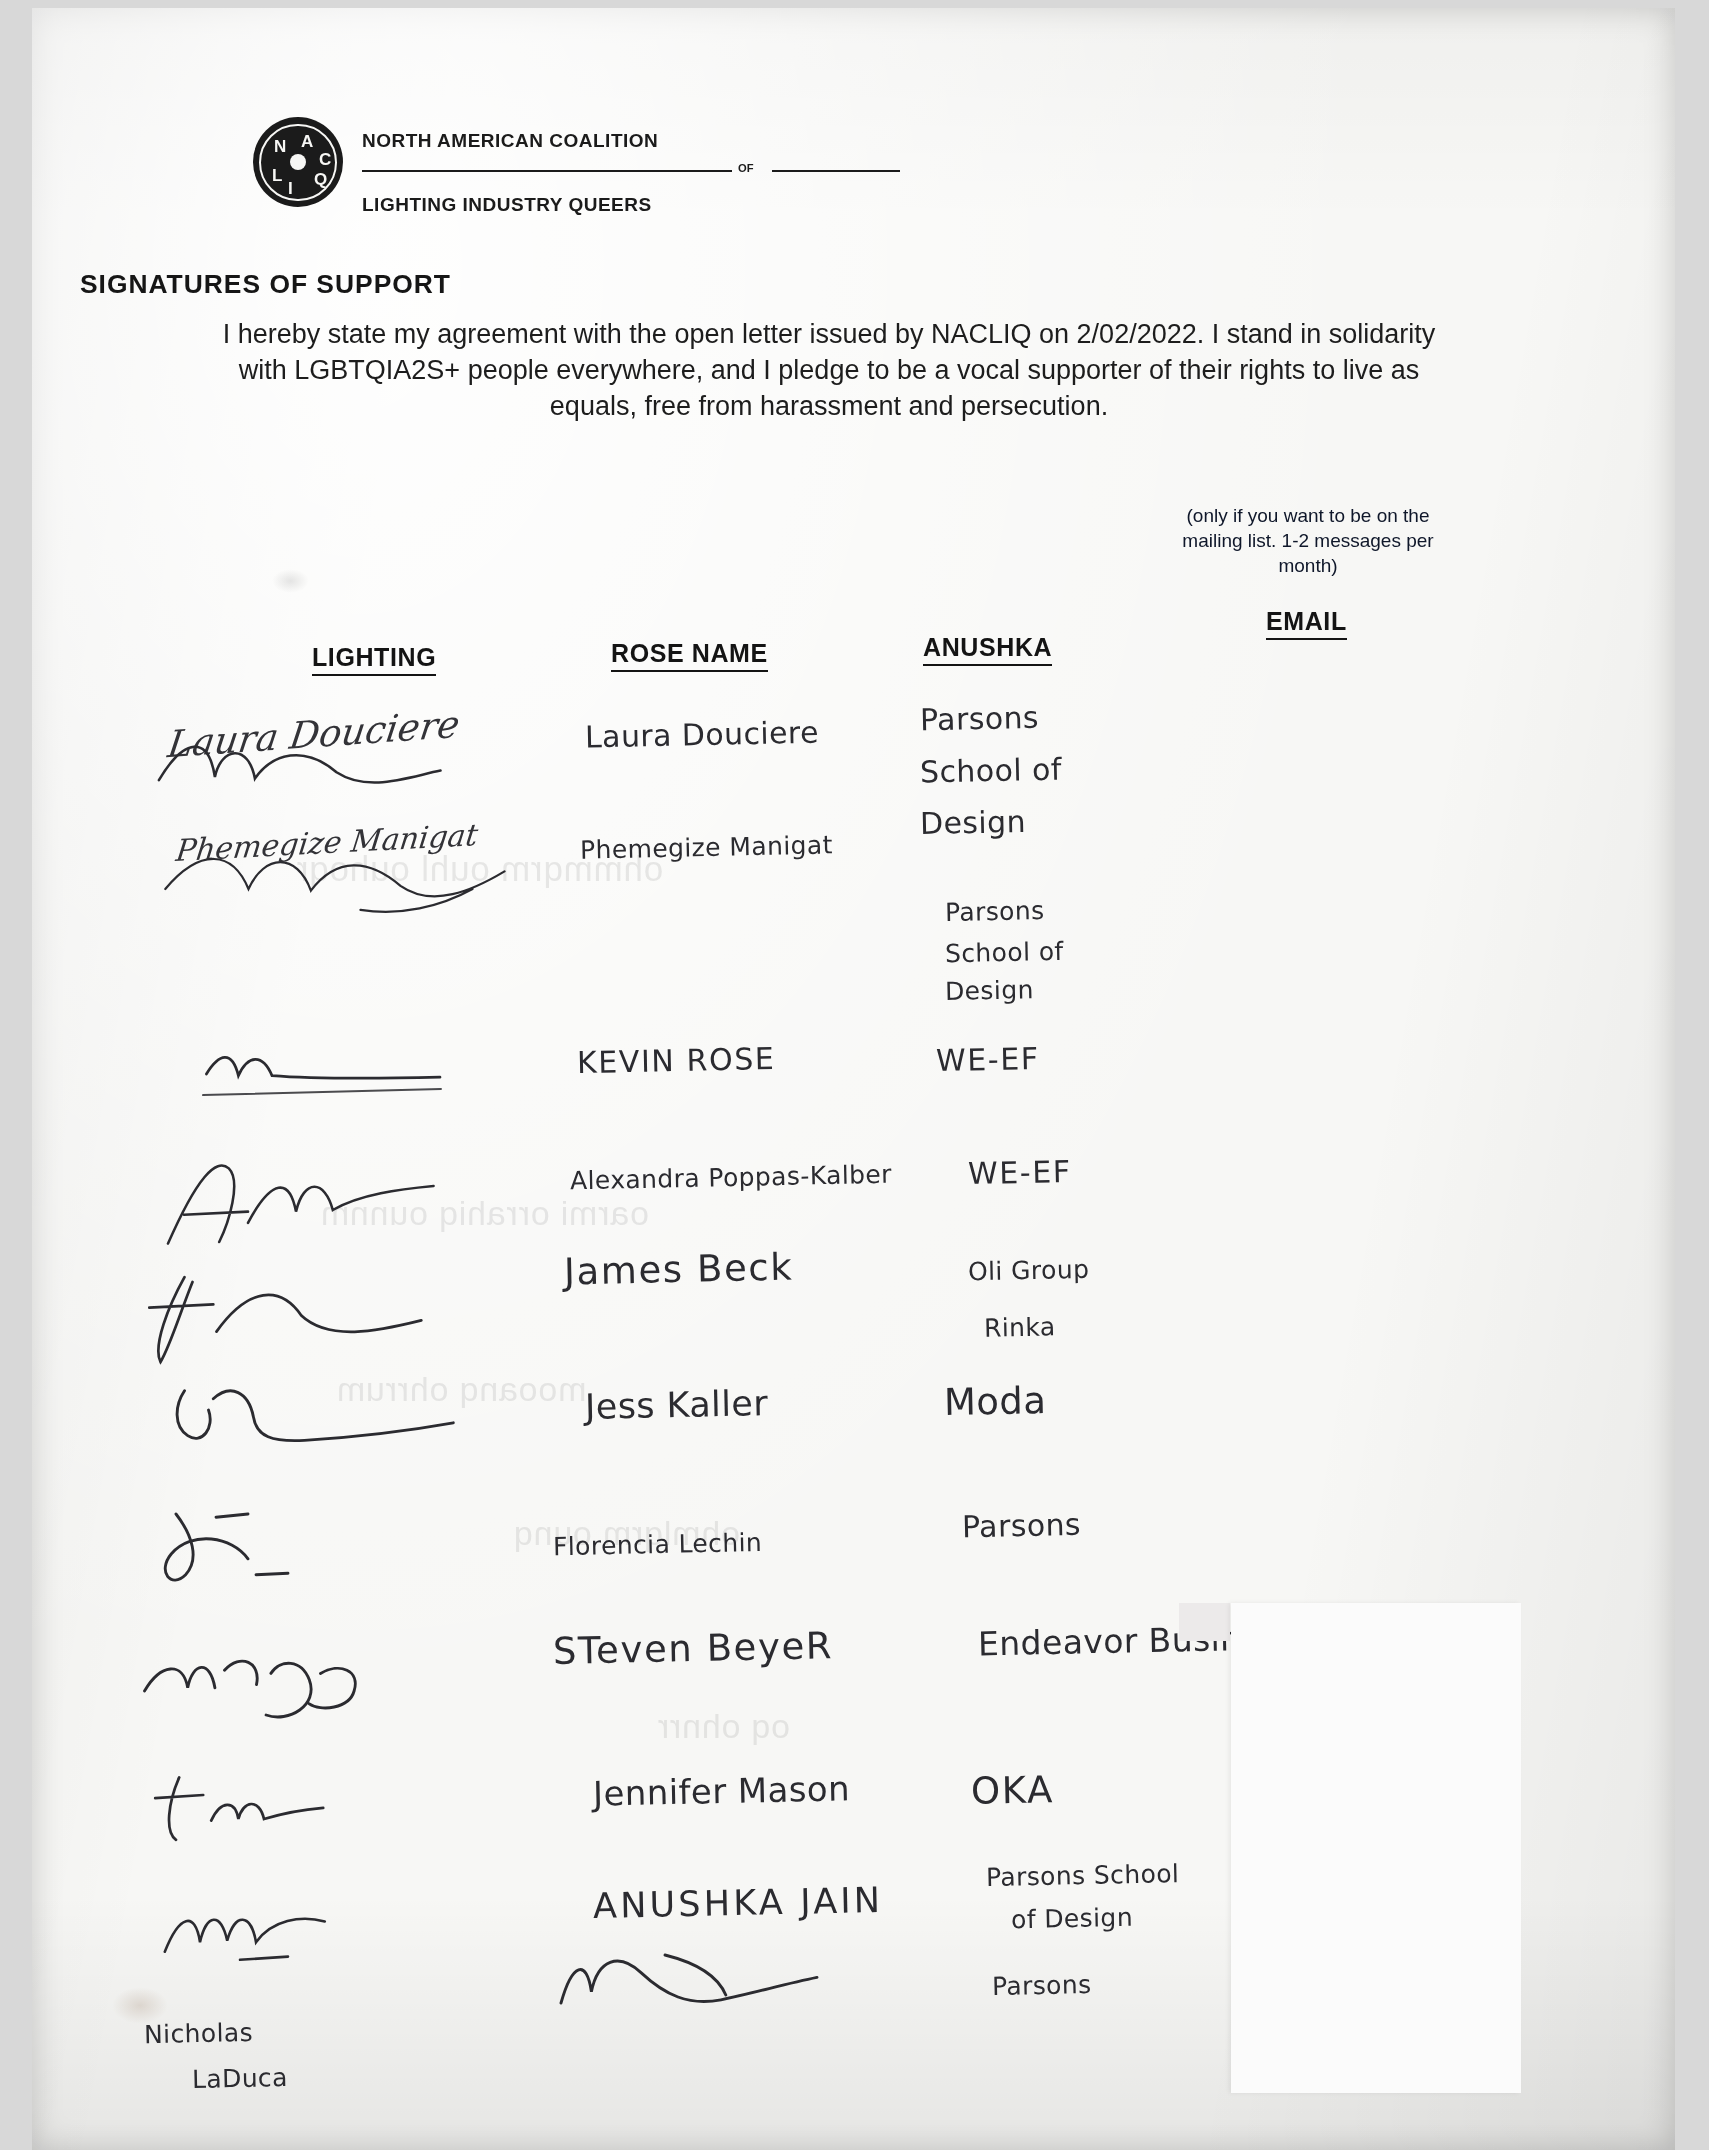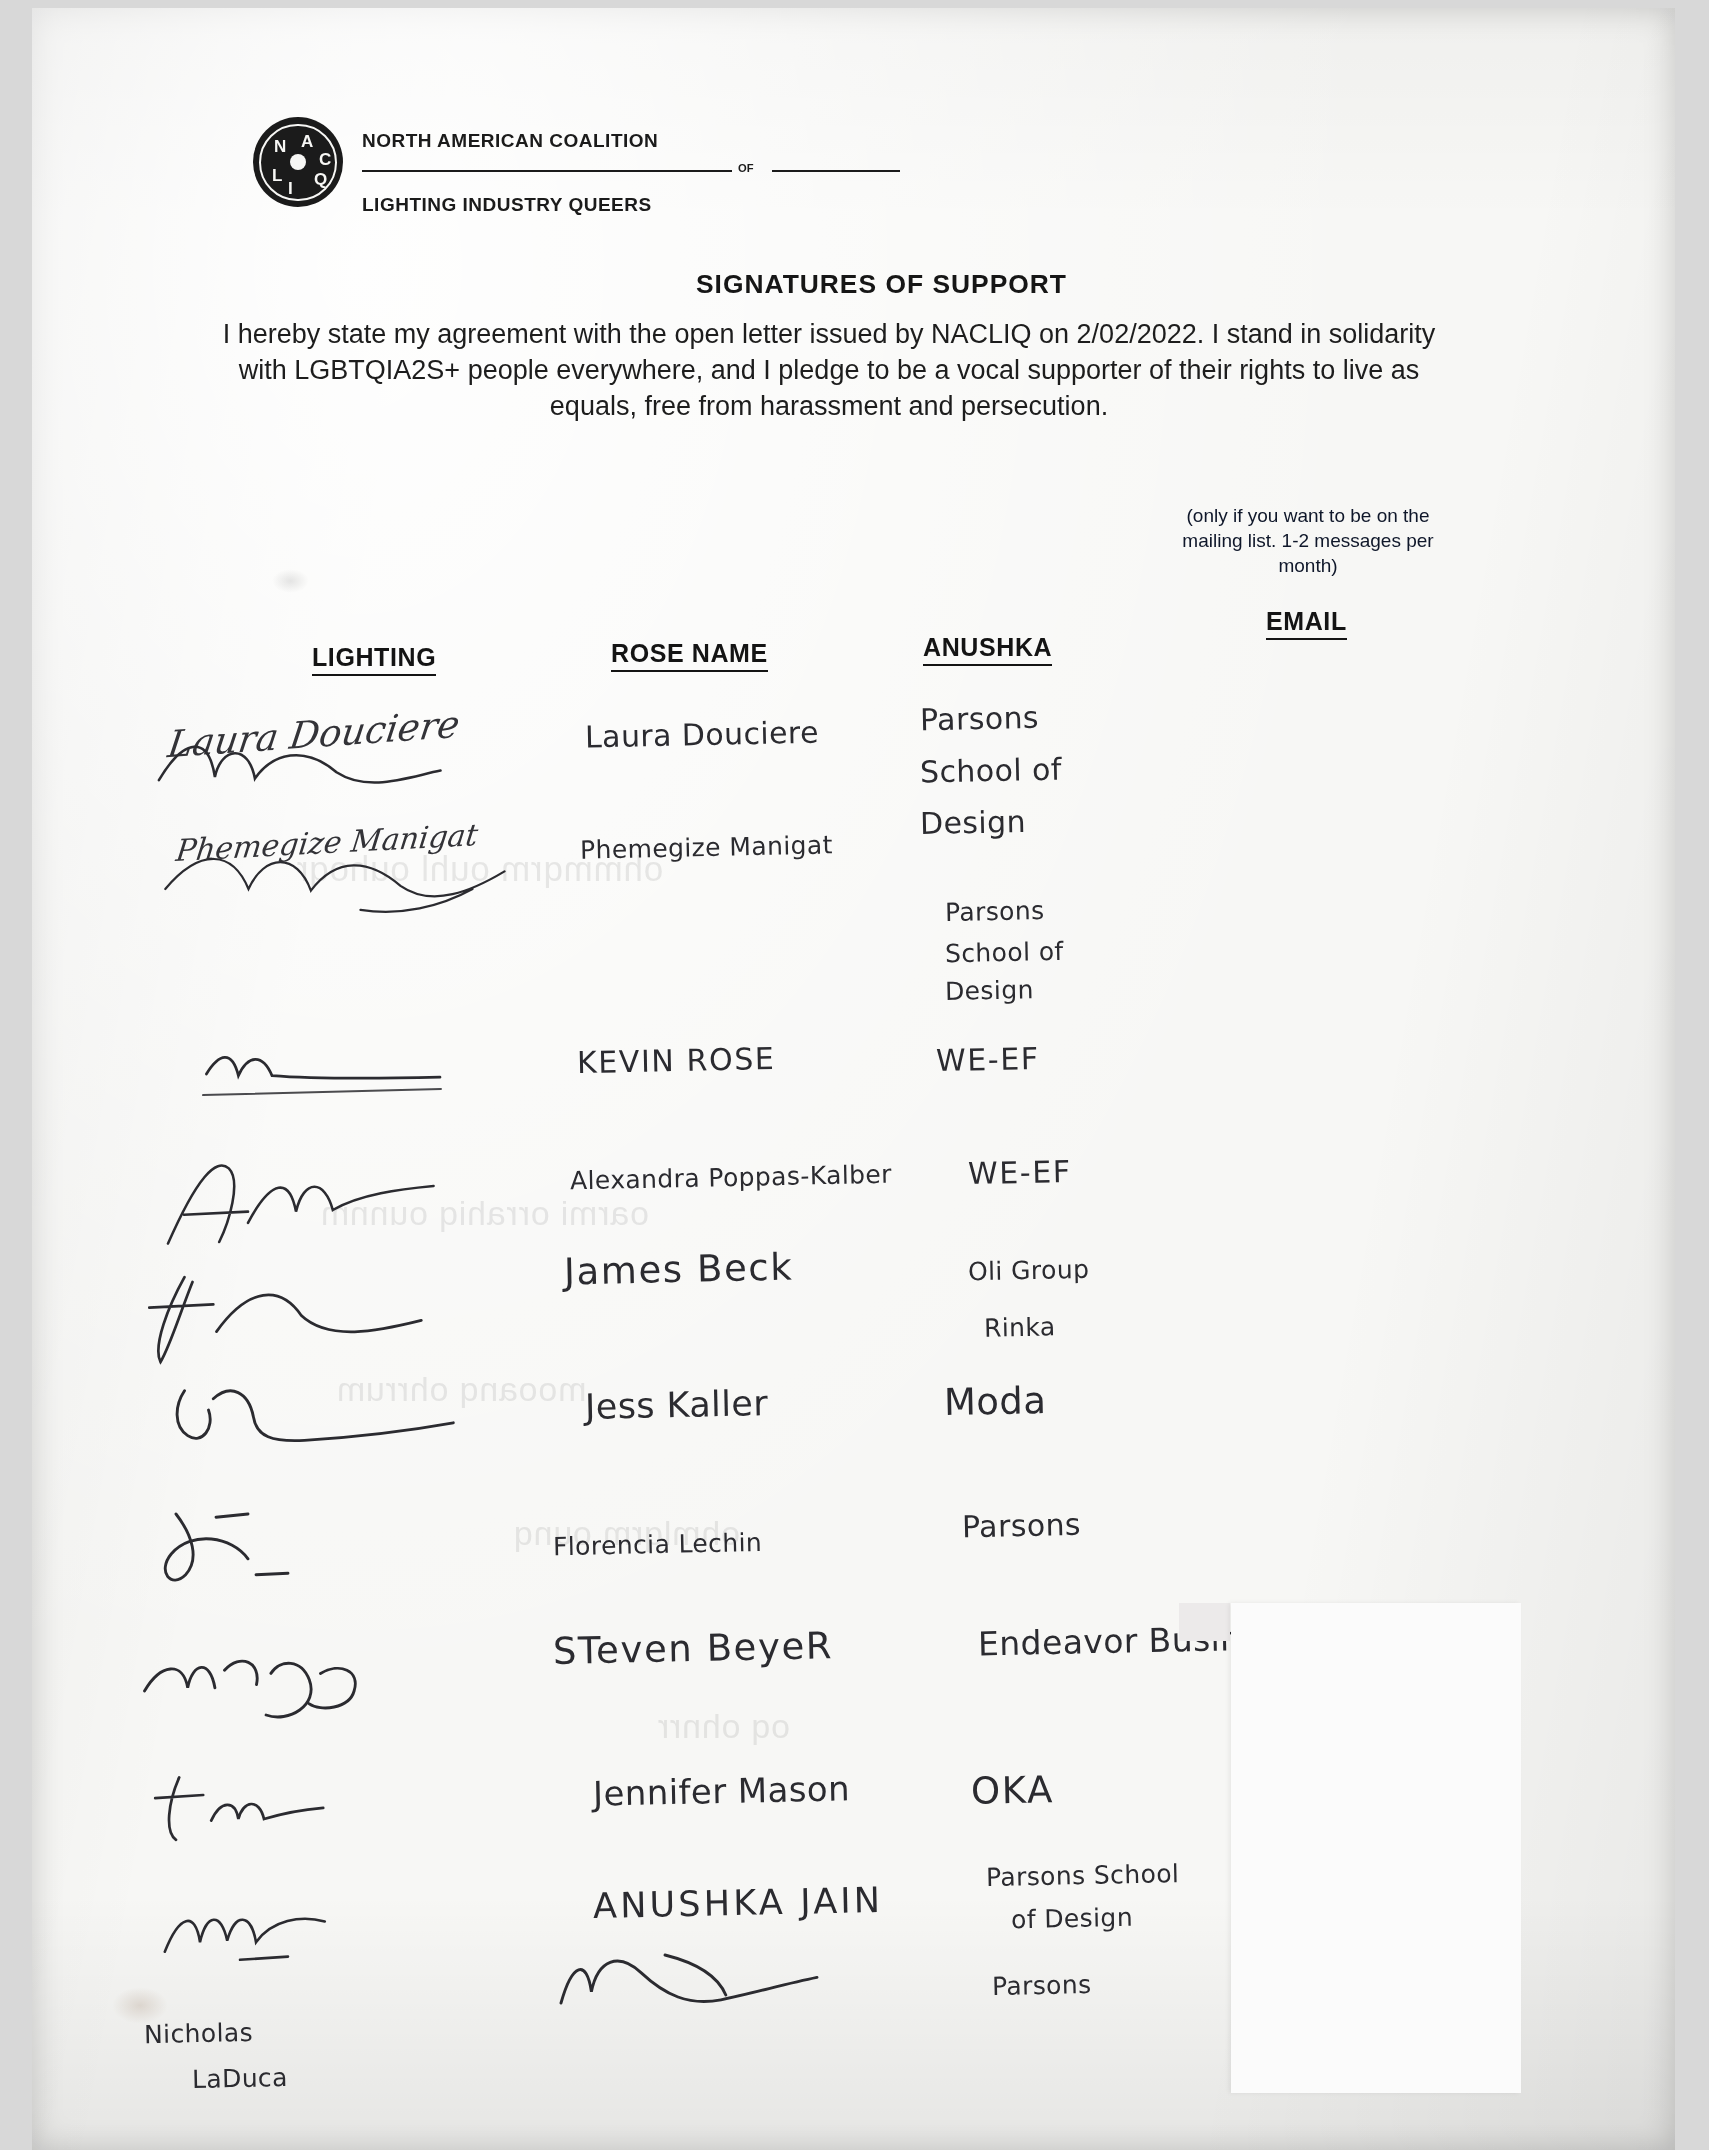--- a/index.html
+++ b/index.html
@@ -120,23 +120,23 @@
     left: 522px;
     top: 51px;
     font-size: 11.2px;
     font-weight: bold;
     color: #1b1b1b;
   }
 
   
   #doc-title {
     position: absolute;
-    left: 16px; right: 0;
+    left: 8px; right: 0;
     top: 261px;
-    text-align: center;
+    text-align: left;
     font-weight: bold;
     font-size: 26.4px;
     letter-spacing: 1px;
     color: #161616;
     margin-left: 40px;
   }
   #pledge {
     position: absolute;
     left: 172px;
     top: 309px;

